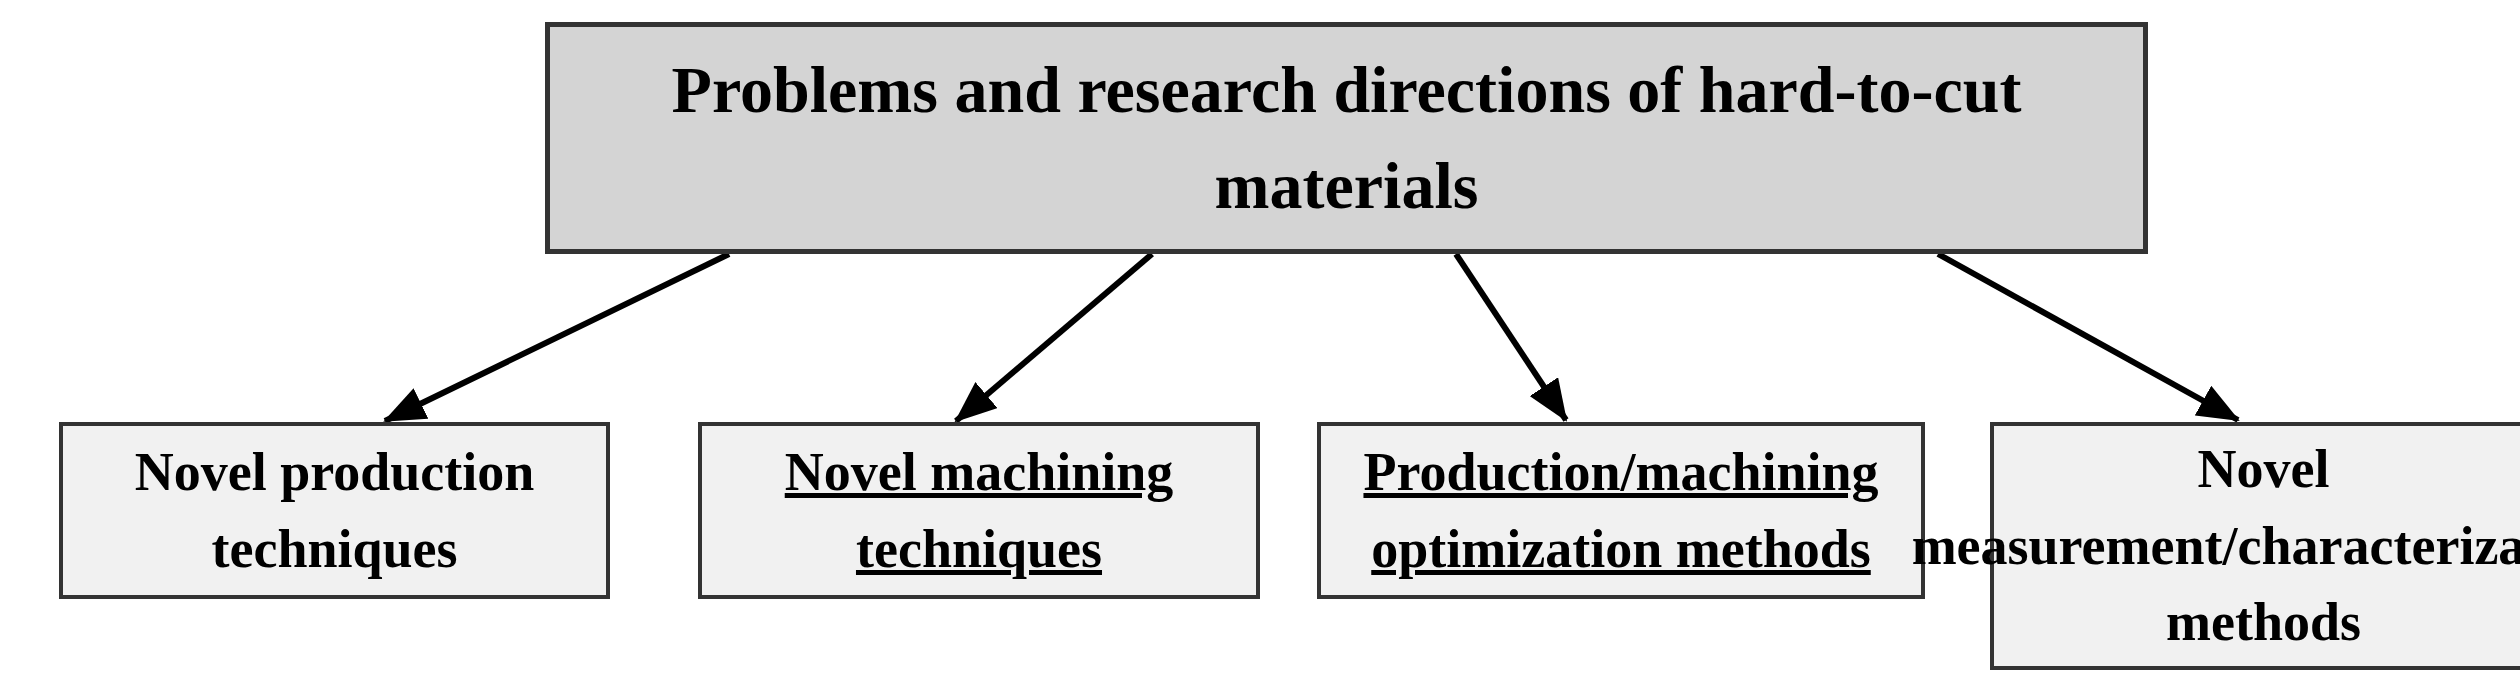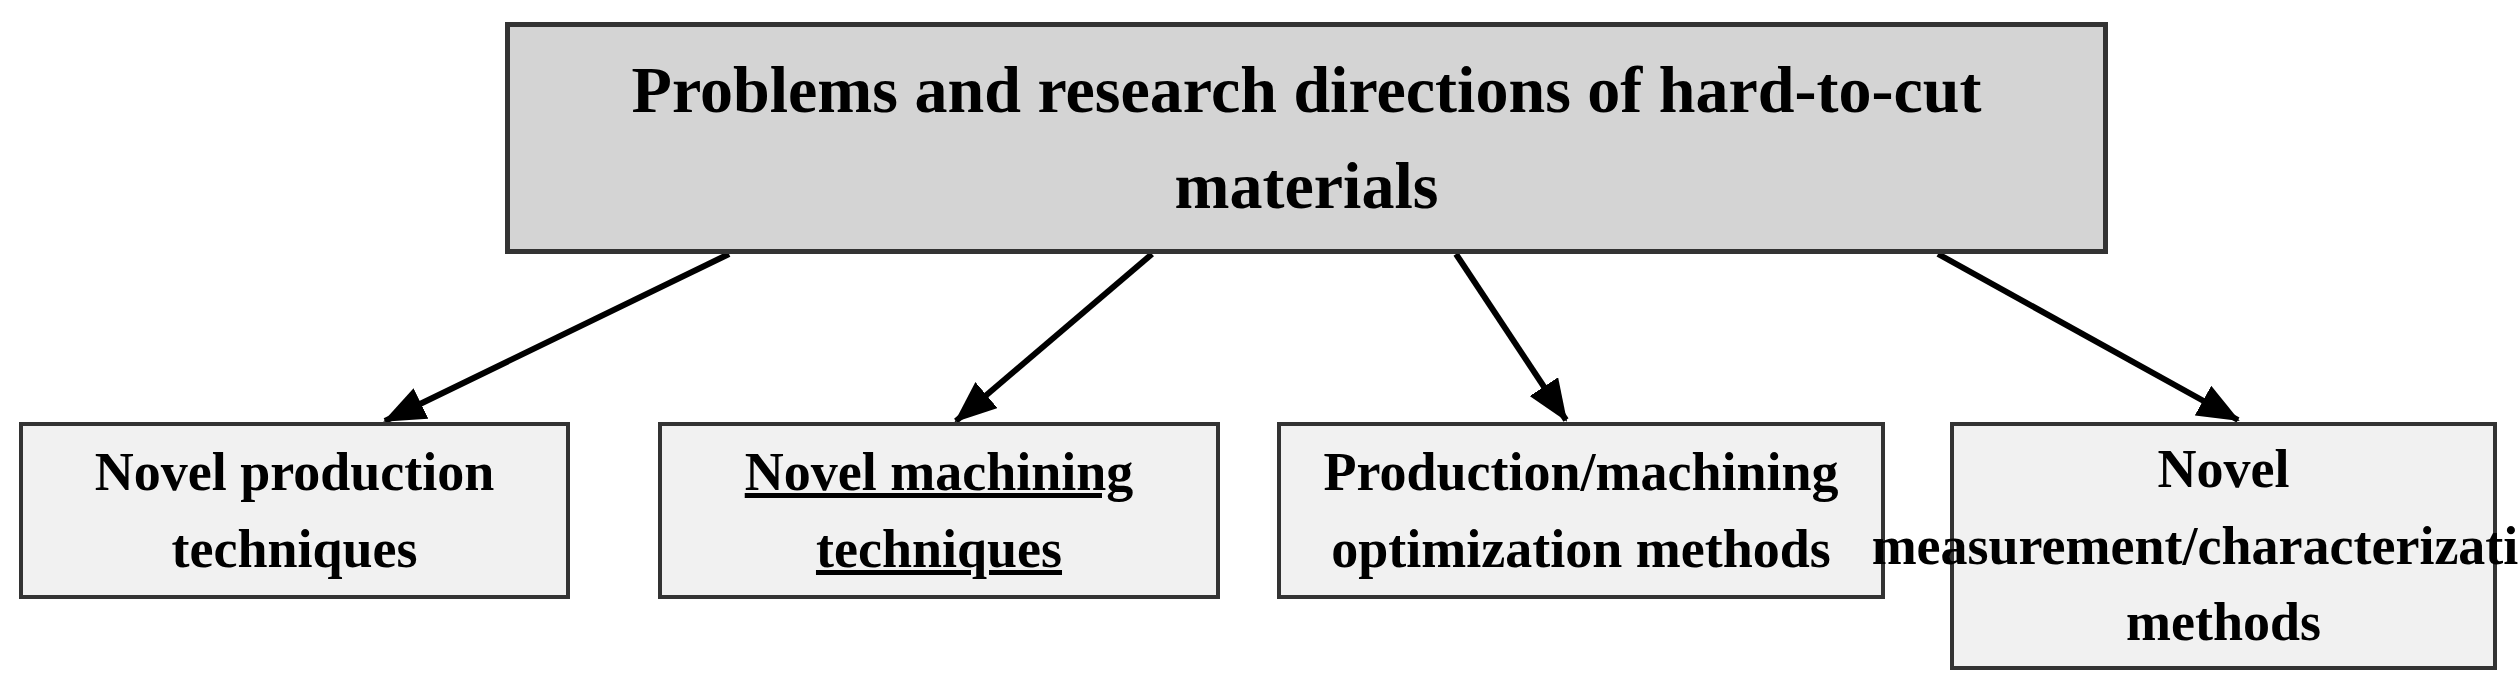--- a/index.html
+++ b/index.html
@@ -33,20 +33,21 @@
   }
   .node {
     position: absolute;
     box-sizing: border-box;
     display: flex;
     align-items: center;
     justify-content: center;
     text-align: center;
     font-weight: bold;
     color: var(--text, #000000);
+    margin-left: 40px;
   }
   .title-box {
     left: 505px;
     top: 22px;
     width: 1603px;
     height: 232px;
     background: var(--title-fill, #d4d4d4);
     border: 5px solid var(--border, #333333);
     font-size: 66px;
     line-height: 1.45;
@@ -54,21 +55,21 @@
   }
   .branch-box {
     background: var(--branch-fill, #f1f1f1);
     border: 4px solid var(--border, #333333);
     font-size: 54px;
     line-height: 1.42;
     padding: 0 20px;
   }
   .branch-1 { left: 19px;   top: 422px; width: 551px; height: 177px; }
   .branch-2 { left: 658px;  top: 422px; width: 562px; height: 177px; text-decoration: underline; }
-  .branch-3 { left: 1277px; top: 422px; width: 608px; height: 177px; }
+  .branch-3 { left: 1277px; top: 422px; width: 608px; height: 177px; text-decoration: underline; }
   .branch-4 { left: 1950px; top: 422px; width: 547px; height: 248px; }
 </style>
 </head>
 <body>
 
 <div class="canvas">
 
   <svg class="arrow-layer" width="2520" height="690" viewBox="0 0 2520 690" aria-hidden="true">
     <defs>
       <marker id="ah" viewBox="0 0 42 34" refX="40" refY="17" markerWidth="42" markerHeight="34" markerUnits="userSpaceOnUse" orient="auto">

